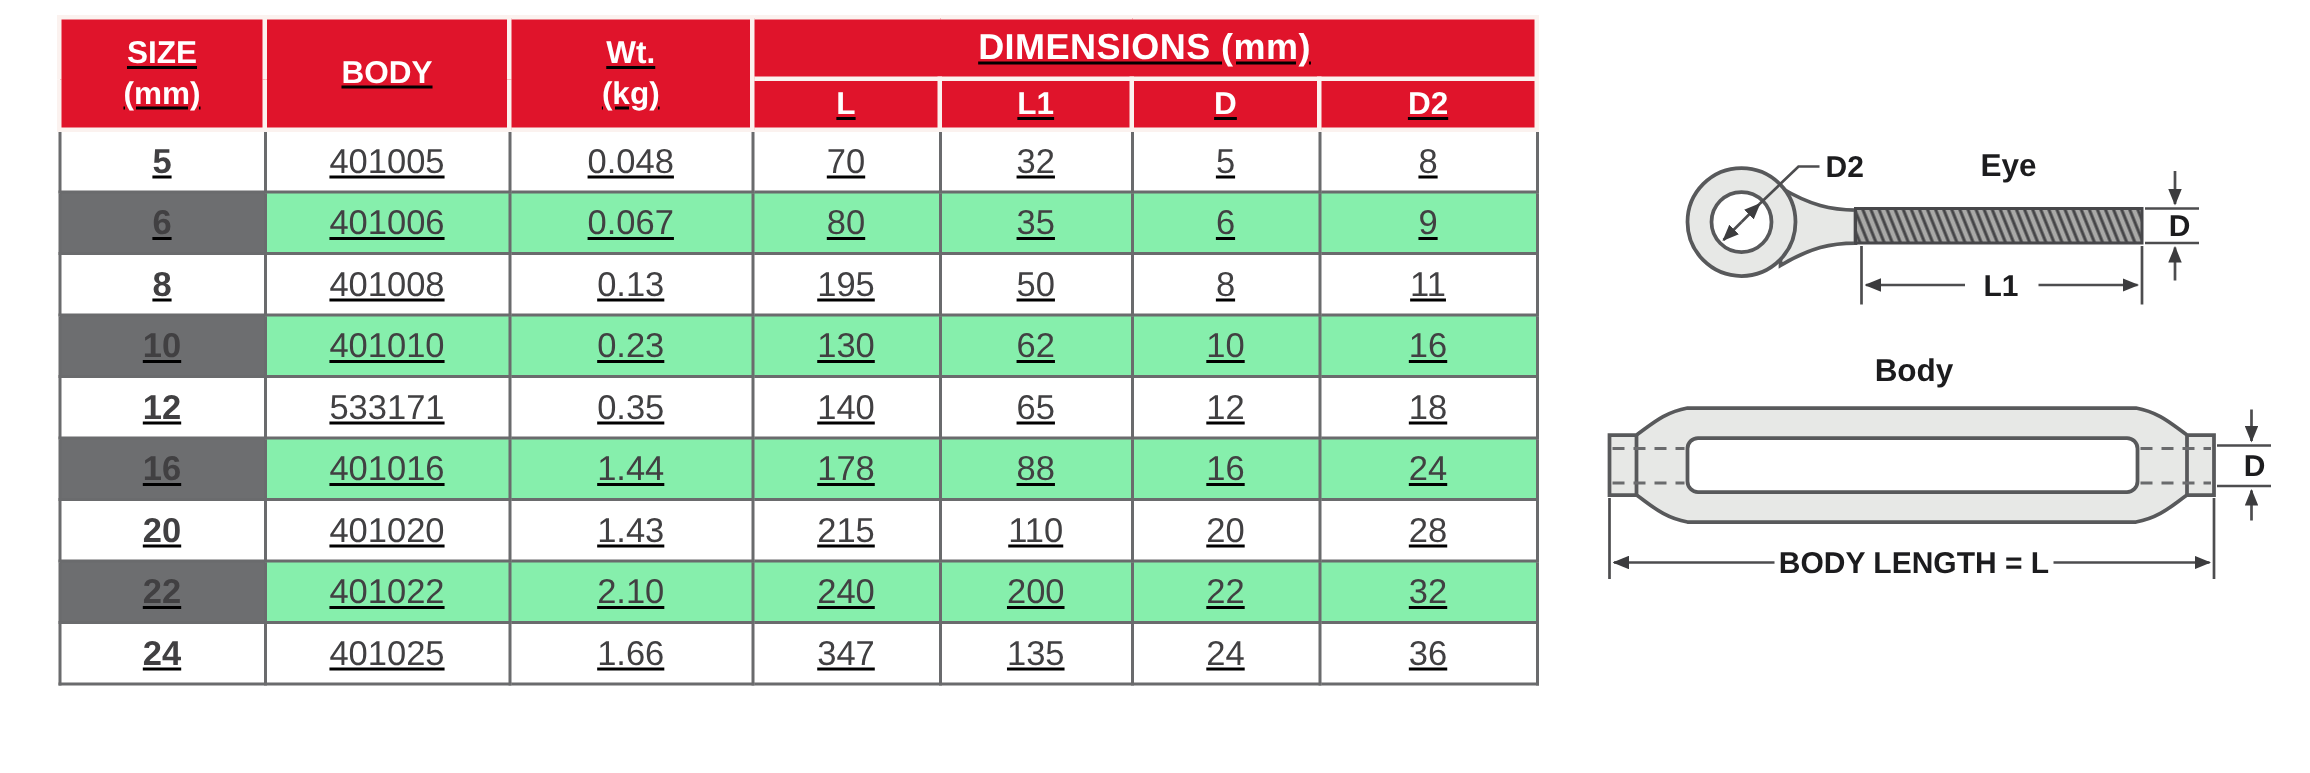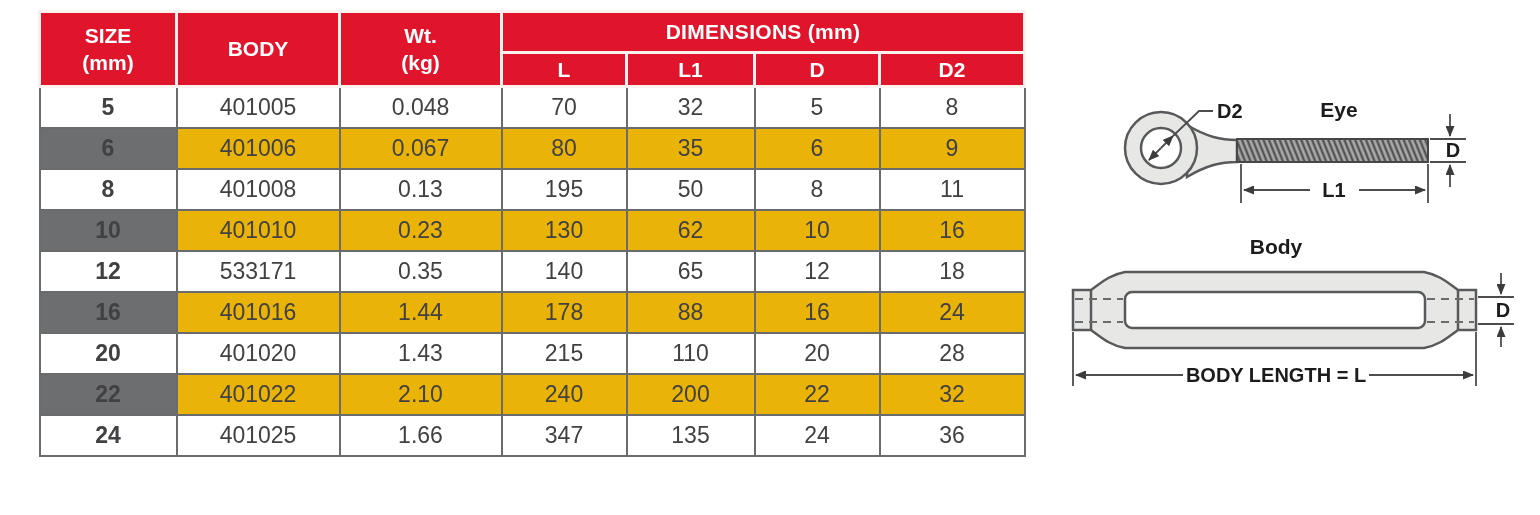--- a/index.html
+++ b/index.html
@@ -1,39 +1,39 @@
 <!DOCTYPE html>
 <html><head>
 <meta charset="utf-8">
 <style>
   html,body { margin:0; padding:0; background:#ffffff; }
   body {
     width:1540px; height:515px; overflow:hidden;
     font-family:"Liberation Sans", sans-serif;
   }
-  .page { display:flex; padding:10px 0 0 38px; box-sizing:border-box; }
+  .page { display:flex; padding:10px 0 0 38px; box-sizing:border-box;text-decoration:underline; }
 
   
   table.spec {
     border-collapse:collapse; table-layout:fixed;
     width:985px; flex:0 0 auto;
   }
   table.spec th {
     background:#e0142b; color:#ffffff; font-weight:bold;
     border:3px solid #fbf2ef; padding:0; text-align:center;
   }
   .th-main { font-size:21px; line-height:1.3; }
-  th.th-dim { height:38px; font-size:21px; letter-spacing:.3px; }
+  th.th-dim { height:38px; font-size:24px; letter-spacing:.3px; }
   tr.sub-row th { height:31px; font-size:21px; }
   table.spec td {
     border:2px solid #6a6b6d; padding:0; text-align:center;
     height:39px; font-size:23px; color:#414042; background:#ffffff;
   }
   td.size-cell { background:#6d6e70; color:#ffffff; font-weight:bold; font-size:22px; }
-  tr.alt td { background:#eab308; }
+  tr.alt td { background:#86efac; }
   tr.alt td.size-cell { background:#6d6e70; }
 
   
   .diagrams { width:480px; margin-left:37px; flex:0 0 auto; }
   svg.eye-svg  { display:block; margin:73px 0 0 40px; }
   svg.body-svg { display:block; margin:14px 0 0 0; }
   .dg-label { font-family:"Liberation Sans", sans-serif; font-size:20px; font-weight:bold; fill:#1c1c1e; }
   .dg-title { font-family:"Liberation Sans", sans-serif; font-size:21px; font-weight:bold; fill:#1c1c1e; }
   .dim-line { stroke:#4d4d4f; stroke-width:1.8; fill:none; }
   .outline  { stroke:#58595b; stroke-width:2.5; }

